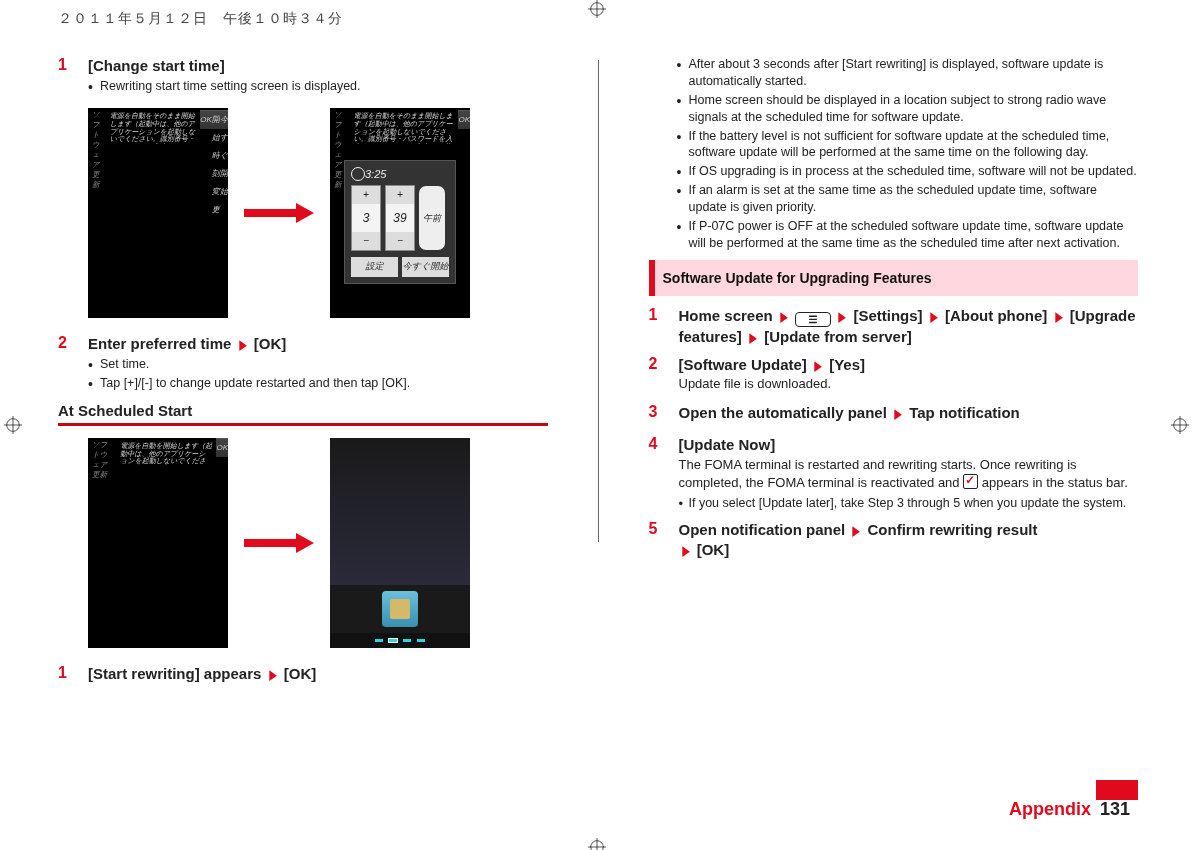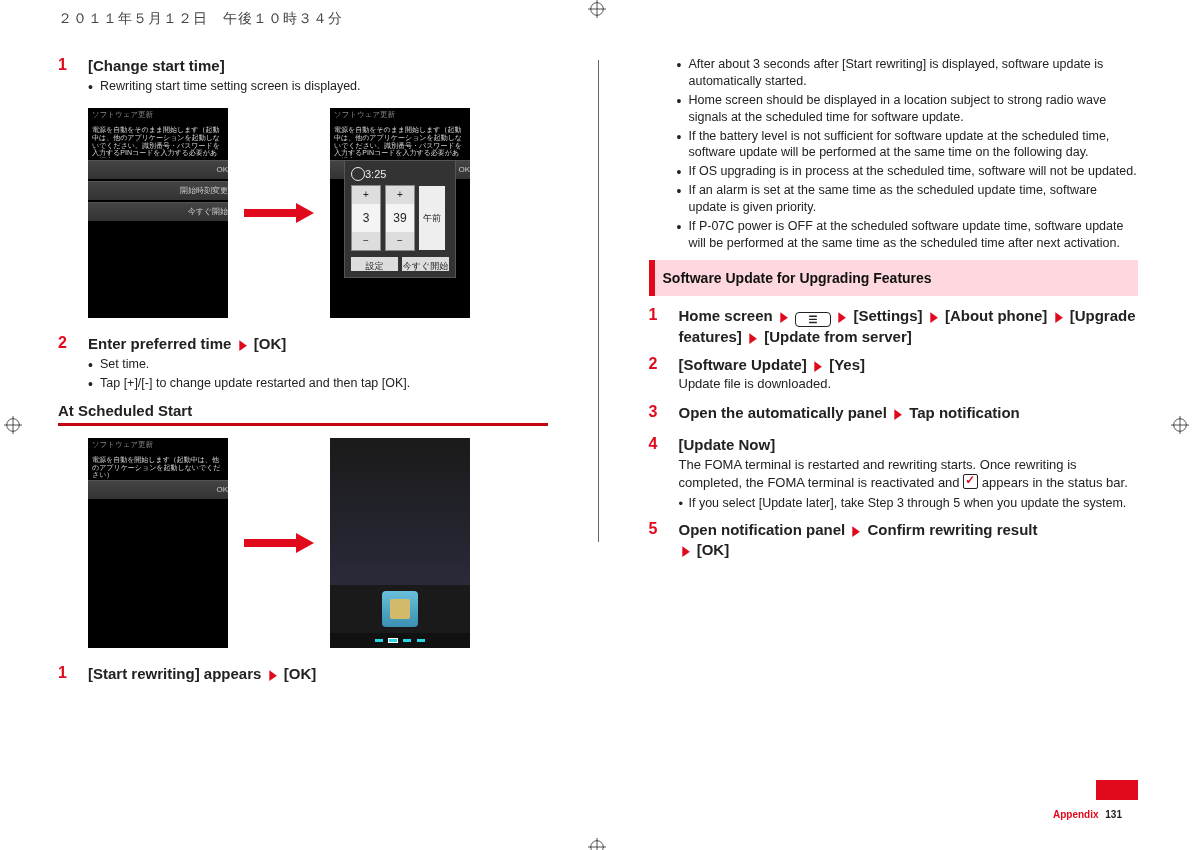--- a/index.html
+++ b/index.html
@@ -102,22 +102,23 @@
     display: flex;
     align-items: center;
     gap: 16px;
     margin: 12px 0 16px 30px;
   }
   .phone {
     width: 140px;
     height: 210px;
     background: #000;
     display: flex;
-    flex-direction: column;
+    flex-direction: row;
     overflow: hidden;
+    font-style: italic;
   }
   .phone .txt {
     color: #ddd;
     font-size: 7px;
     padding: 4px 4px;
     line-height: 1.1;
     height: 28px;
     overflow: hidden;
   }
   .phone .pbtn {
@@ -175,23 +176,23 @@
   }
   .timepick .spinrow { display: flex; gap: 4px; align-items:center;}
   .timepick .spin {
     background:#eee; width: 28px; height: 64px;
     display:flex; flex-direction:column;
     border:1px solid #888; font-size:10px; color:#222;
     text-align:center;
   }
   .timepick .spin .pm {height:18px; line-height:18px; background:#ddd;}
   .timepick .spin .val {flex:1; line-height:28px; font-size:12px; background:#f4f4f4;}
-  .timepick .ampm {background:#eee; width:26px; height:64px; font-size:9px; color:#222; display:flex; align-items:center; justify-content:center;}
+  .timepick .ampm {background:#eee; width:26px; height:64px; font-size:9px; color:#222; display:flex; align-items:center; justify-content:center;border-radius:7px;}
   .timepick .dlgbtns {display:flex; gap:4px; margin-top:6px;}
-  .timepick .dlgbtn {flex:1; background:#ddd; color:#222; text-align:center; font-size:9px; height:14px; line-height:18px;}
+  .timepick .dlgbtn {flex:1; background:#ddd; color:#222; text-align:center; font-size:9px; height:20px; line-height:18px;}
   .subhead {
     font-weight: bold;
     font-size: 15px;
     margin: 8px 0 2px 0;
   }
   .redrule {
     height: 3px;
     background: linear-gradient(#c40612,#c40612);
     margin: 4px 0 12px 0;
   }
@@ -233,23 +234,23 @@
     display:inline-block; width:13px; height:13px;
     border:1.5px solid #222; border-radius:2px; vertical-align:-2px;
     background:#fff; position:relative;
   }
   .check-icon::after {
     content:"✓"; color:#e10a1d; font-weight:bold;
     position:absolute; left:1px; top:-2px; font-size:12px;
   }
   .footer {
     position: absolute;
-    right: 16px;
+    right: 8px;
     bottom: 10px;
-    font-size: 10px;
+    font-size: 18px;
   }
   .footer .app { color:#e10a1d; font-weight:bold;}
   .footer .pg { font-weight:bold; color:#222; margin-left:4px;}
   .pink-tab {
     position:absolute;
     right:0; bottom:30px;
     width:42px; height:20px; background:#e10a1d;
   }
   .regmark {
     position:absolute; left:50%; transform:translateX(-50%);

